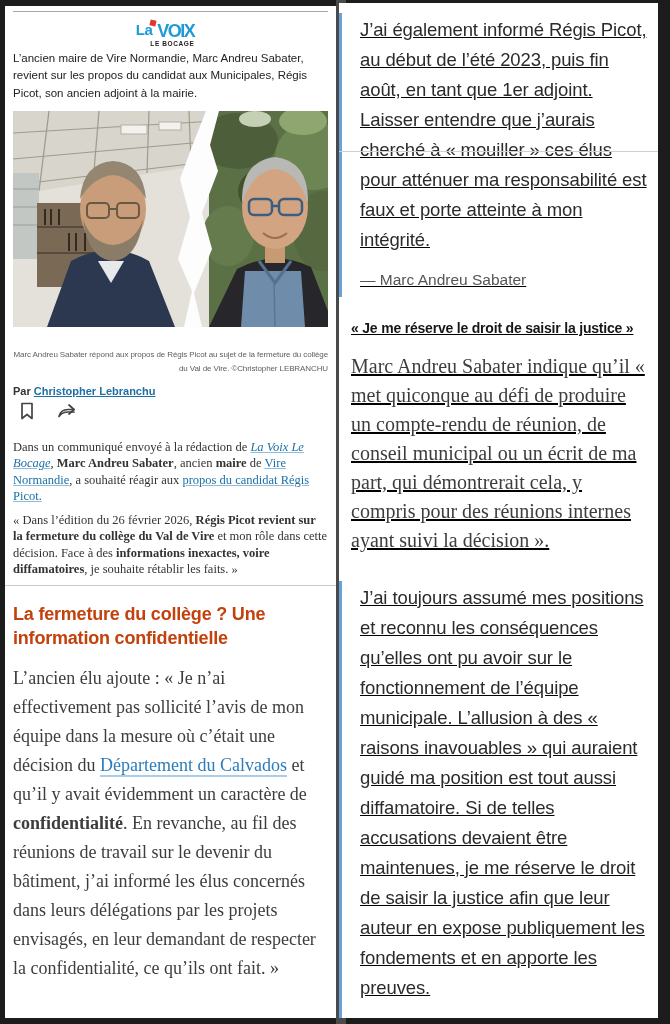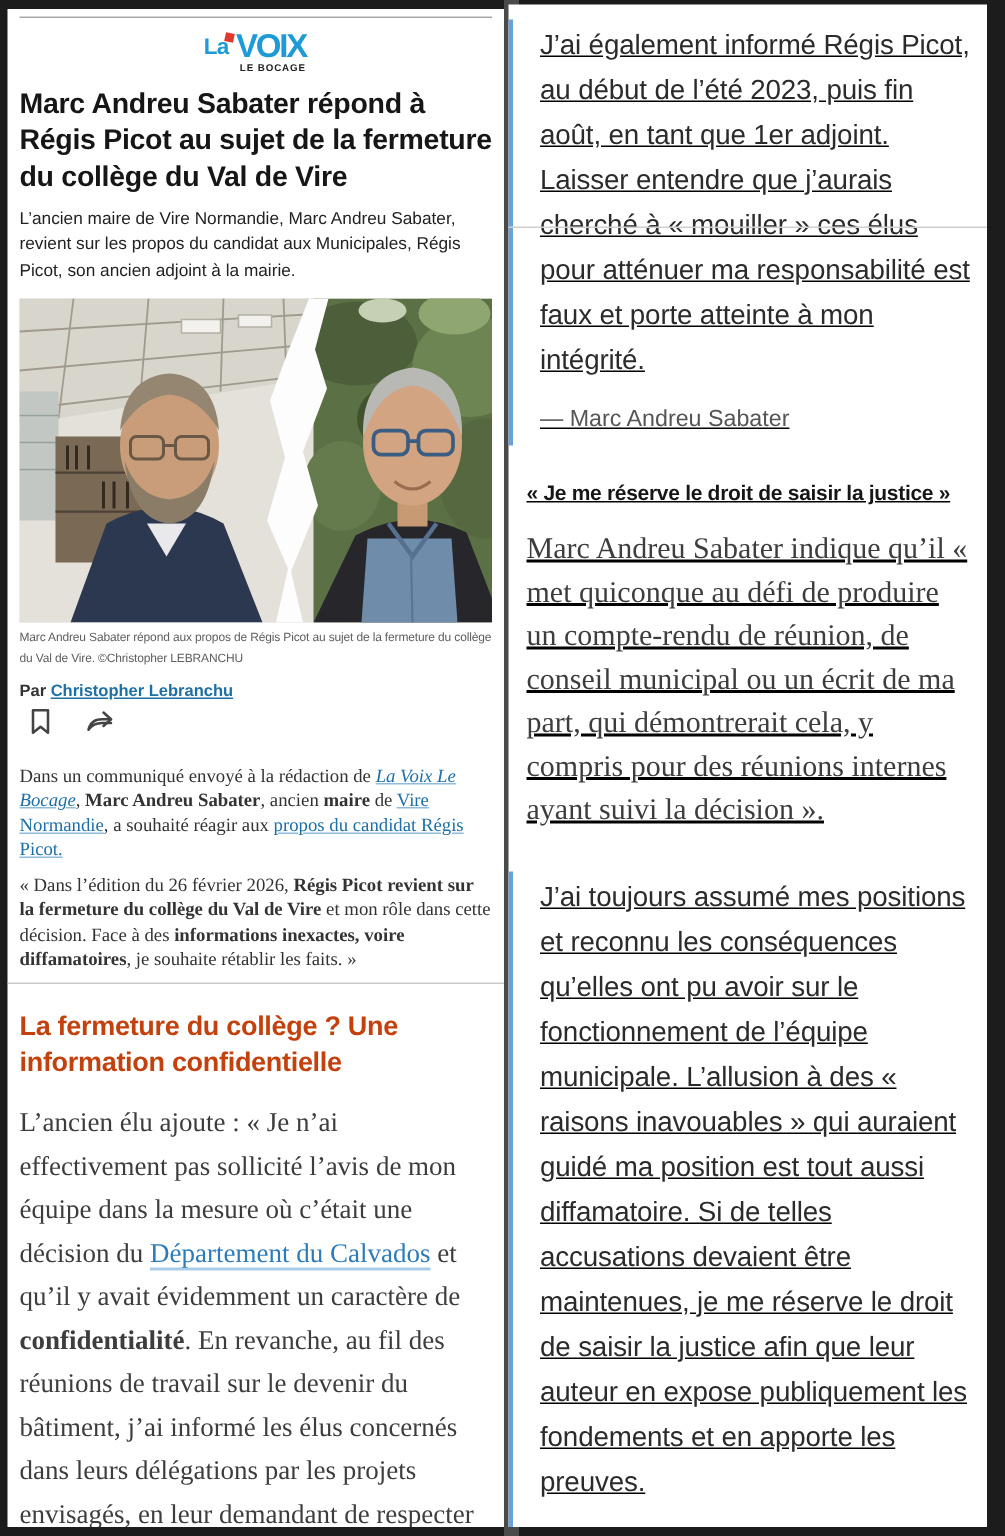--- a/index.html
+++ b/index.html
@@ -10,26 +10,26 @@
   .gutter{position:absolute;left:336px;top:0;width:10px;height:1024px;background:#4a4a4a;}
   .col-right{left:339px;top:3px;width:319px;height:1015px;padding:10px 8px 0 0;text-decoration:underline;}
 
   
   .topcut{position:absolute;left:8px;right:8px;top:5px;height:1px;background:#a8a8a8;}
   .logo{width:fit-content;margin:8px 0 2px 39%;position:relative;line-height:1;}
   .logo-row{display:flex;align-items:flex-end;}
   .logo-la{color:#1e9ad6;font-weight:700;font-size:15px;letter-spacing:-0.5px;padding-bottom:3px;}
   .logo-accent{display:inline-block;width:6px;height:6px;background:#e03a2f;
                transform:rotate(12deg);margin:0 1px 14px -2px;}
-  .logo-voix{color:#1e9ad6;font-weight:900;font-size:22px;letter-spacing:-1.5px;}
+  .logo-voix{color:#1e9ad6;font-weight:900;font-size:18px;letter-spacing:-1.5px;}
   .logo-tag{text-align:right;font-size:6.5px;font-weight:700;color:#222;letter-spacing:0.6px;margin-top:1px;}
   h1.headline{font-size:19px;line-height:1.3;font-weight:700;color:#161616;margin:8px 0 6px 0;letter-spacing:-0.2px;}
   .deck{font-size:11.5px;line-height:1.55;color:#222;margin:0 0 8px 0;}
   .photo{width:315px;height:216px;background:#ddd;}
-  .caption{font-size:8px;line-height:1.8;color:#5e5e5e;margin:3px 0 8px 0;letter-spacing:-0.1px;}
+  .caption{font-size:8px;line-height:1.8;color:#5e5e5e;margin:21px 0 8px 0;letter-spacing:-0.1px;text-align:right;}
   .byline{font-size:11px;color:#333;font-weight:700;margin:0 0 2px 0;}
   .byline .author{color:#1d6fa5;text-decoration:underline;cursor:pointer;}
   .pubdate{font-size:10.5px;color:#444;margin:0 0 8px 0;}
   .actions{display:flex;gap:12px;margin:0 0 12px 0;}
   .icon-btn{width:28px;height:28px;border:none;background:transparent;padding:0;cursor:pointer;}
   .body-sm{font-family:"Liberation Serif", serif;font-size:12.5px;line-height:16.5px;color:#333;margin:0 0 7px 0;}
   .seam{height:1px;background:#c9c9c9;margin:6px -8px 0 -8px;}
   h2.sec{font-size:18px;line-height:1.35;font-weight:700;color:#c2410c;margin:16px 0 10px 0;letter-spacing:-0.2px;}
   .body-lg{font-family:"Liberation Serif", serif;font-size:18px;line-height:29px;color:#3d3d3d;margin:14px 0 0 0;}
 
@@ -59,21 +59,20 @@
 
     <div class="logo">
       <div class="logo-row">
         <span class="logo-la">La</span>
         <span class="logo-accent"></span>
         <span class="logo-voix">VOIX</span>
       </div>
       <div class="logo-tag">LE BOCAGE</div>
     </div>
 
-    <h1 class="headline">Marc Andreu Sabater répond à Régis Picot au sujet de la fermeture du collège du Val de Vire</h1>
     <p class="deck">L’ancien maire de Vire Normandie, Marc Andreu Sabater, revient sur les propos du candidat aux Municipales, Régis Picot, son ancien adjoint à la mairie.</p>
 
     <div class="photo">
       <svg viewBox="0 0 315 216" width="315" height="216">
 
         <rect x="0" y="0" width="202" height="216" fill="#e3e1da"></rect>
         <polygon points="0,0 202,0 202,52 0,84" fill="#d7d5cc"></polygon>
         <g stroke="#a09a8e" stroke-width="1.2">
           <line x1="0" y1="22" x2="202" y2="10"></line>
             <line x1="0" y1="48" x2="202" y2="30"></line>

